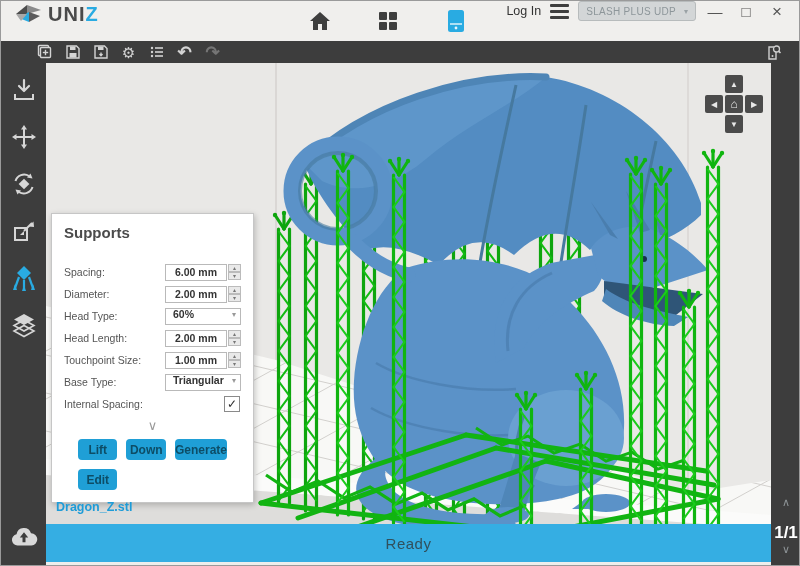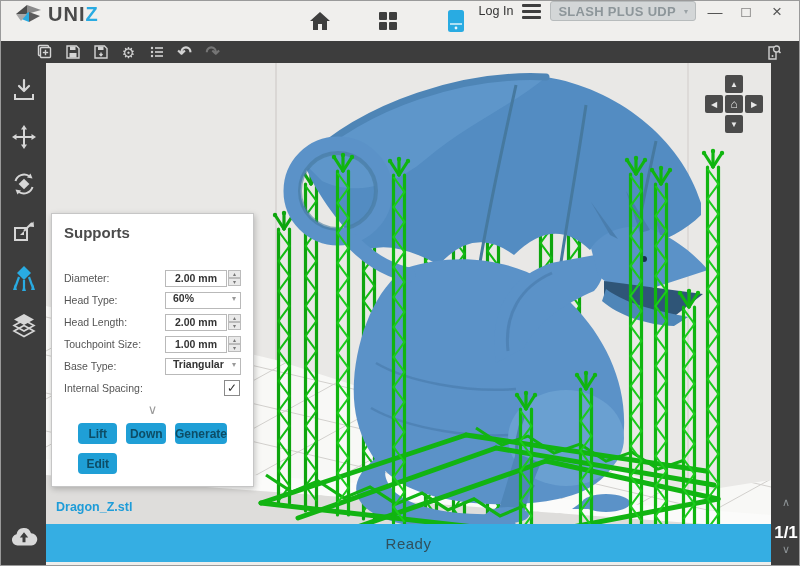--- a/index.html
+++ b/index.html
@@ -12,21 +12,21 @@
   .logo { display:flex; align-items:center; gap:6px; }
   .logo-text { font-size:20px; font-weight:bold; color:#4a4a4a; letter-spacing:1px; }
   .logo-text .z { color:#29abe2; }
   .top-center-icons { position:absolute; left:306px; top:0; height:40px; display:flex; align-items:center; gap:42px; }
   .top-icon { width:26px; height:26px; display:flex; align-items:center; justify-content:center; cursor:pointer; }
   .top-right { margin-left:auto; display:flex; align-items:center; gap:7px; }
   .login { font-size:12.5px; color:#333; cursor:pointer; }
   .hamburger { display:flex; flex-direction:column; gap:3px; cursor:pointer; padding:2px; }
   .hamburger span { width:19px; height:3px; background:#3e3e3e; border-radius:1px; }
   .printer-select { background:#d3d6d7; border:1px solid #b7bbbc; border-radius:3px; height:20px; display:flex; align-items:center; gap:8px; padding:0 7px; cursor:pointer; }
-  .printer-select .val { font-size:13px; font-weight:bold; color:#8d969a; letter-spacing:.3px; }
+  .printer-select .val { font-size:10px; font-weight:normal; color:#8d969a; letter-spacing:.3px; }
   .printer-select .arr { font-size:8px; color:#9aa2a5; }
   .win-btns { display:flex; align-items:center; gap:15px; margin-left:4px; }
   .win-btn { font-size:15px; color:#555; cursor:pointer; line-height:1; width:16px; text-align:center; }
   .win-btn.close { font-size:17px; }
 
   
   .toolbar { height:22px; background:#3d3d3d; display:flex; align-items:center; padding:0 16px 0 34px; flex:0 0 auto; }
   .tb-group { display:flex; align-items:center; gap:9px; }
   .tb-icon { width:19px; height:19px; display:flex; align-items:center; justify-content:center; cursor:pointer; }
   .tb-glyph { font-size:15px; color:#d4d4d4; line-height:1; }
@@ -53,21 +53,21 @@
   .nav-btn { background:#4b4b4b; border-radius:2px; color:#e8e8e8; font-size:8px; display:flex; align-items:center; justify-content:center; cursor:pointer; }
   .nav-btn.home { font-size:12px; }
   .nav-empty { visibility:hidden; }
 
   .readybar { height:38px; background:#35aee3; display:flex; align-items:center; justify-content:center; flex:0 0 auto; }
   .readybar span { font-size:15px; color:#31505c; letter-spacing:.5px; }
   .bottom-strip { height:3px; background:#eeeeec; flex:0 0 auto; }
 
   
   .panel { position:absolute; left:5px; top:150px; width:203px; background:#fff; border:1px solid #c6c6c6; box-shadow:1px 2px 6px rgba(0,0,0,.22); padding:10px 12px 12px 12px; }
-  .panel-title { font-size:15px; font-weight:bold; color:#4b4b4b; margin-bottom:26px; }
+  .panel-title { font-size:15px; font-weight:bold; color:#4b4b4b; margin-bottom:20px; }
   .prow { display:flex; align-items:center; justify-content:space-between; height:22px; }
   .prow .lbl { font-size:10.5px; color:#555; }
   .ctl { display:flex; align-items:center; }
   .valbox { width:62px; height:17px; border:1px solid #b9b9b9; background:#fff; font-size:10.5px; font-weight:bold; color:#333; display:flex; align-items:center; justify-content:center; }
   .stepper { display:flex; flex-direction:column; margin-left:1px; }
   .stepper span { width:13px; height:8px; background:#e9e9e9; border:1px solid #bbb; font-size:6px; color:#777; display:flex; align-items:center; justify-content:center; cursor:pointer; line-height:1; }
   .dropbox { width:76px; height:17px; border:1px solid #b9b9b9; background:#fff; display:flex; align-items:center; justify-content:space-between; padding:0 4px 4px 7px; cursor:pointer; }
   .dropbox .dv { font-size:10.5px; font-weight:bold; color:#333; }
   .dropbox .da { font-size:8px; color:#999; }
   .checkbox { width:16px; height:16px; border:1px solid #8a8a8a; background:#fff; display:flex; align-items:center; justify-content:center; font-size:12px; color:#333; cursor:pointer; margin-right:1px; }
@@ -510,20 +510,30 @@
           <div class="nav-btn">▶</div>
           <div class="nav-btn nav-empty"></div>
           <div class="nav-btn">▼</div>
           <div class="nav-btn nav-empty"></div>
         </div>
 
         <div class="panel">
           <div class="panel-title">Supports</div>
 
           <div class="prow">
+            <span class="lbl">Spacing:</span>
+            <span class="ctl">
+                <span class="valbox">6.00 mm</span>
+                <span class="stepper">
+                  <span>▴</span>
+                  <span>▾</span>
+                </span>
+              </span>
+          </div>
+          <div class="prow">
             <span class="lbl">Diameter:</span>
             <span class="ctl">
                 <span class="valbox">2.00 mm</span>
                 <span class="stepper">
                   <span>▴</span>
                   <span>▾</span>
                 </span>
               </span>
           </div>
           <div class="prow">

